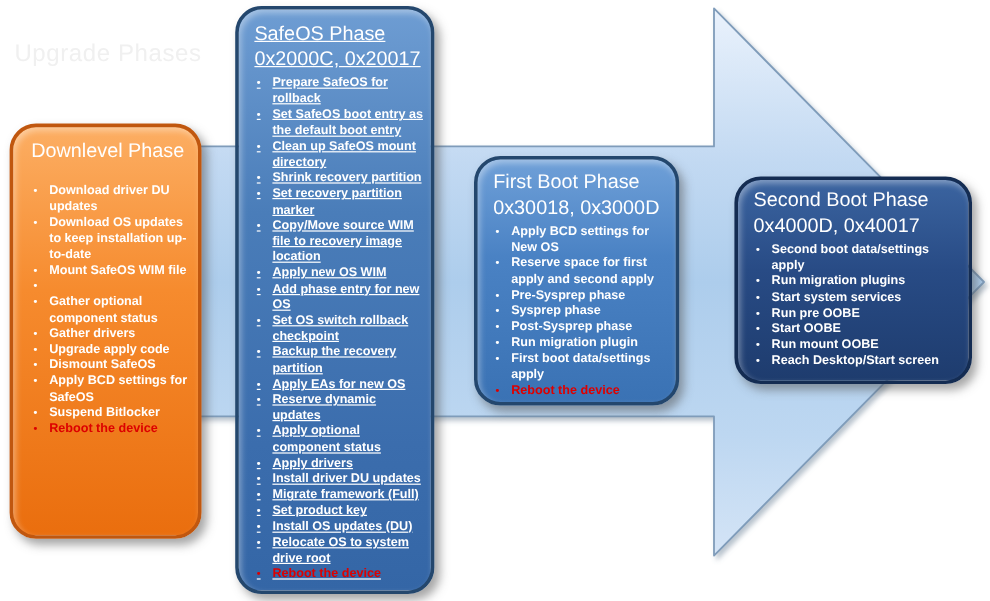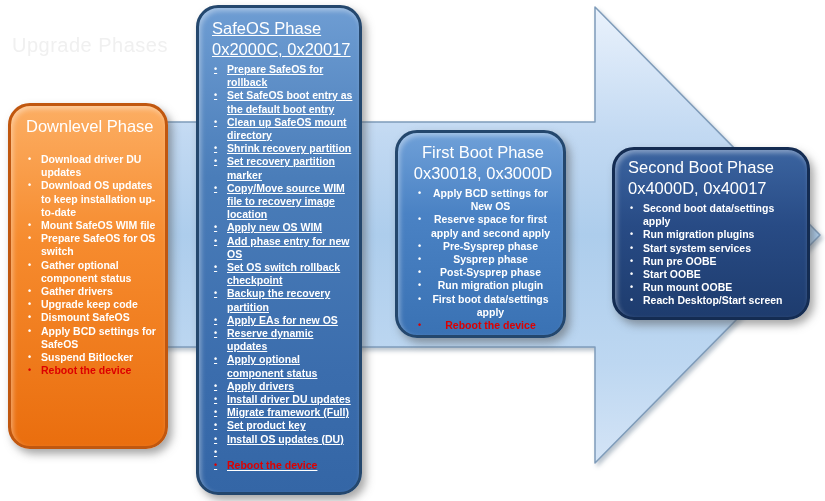--- a/index.html
+++ b/index.html
@@ -47,21 +47,20 @@
     padding:10px 6px 0 13px;
     text-decoration:underline;
   }
   #panel-safeos .title-block { margin-bottom:3px; }
 
   #panel-firstboot {
     left:395px; top:130px; width:171px; height:208px;
     background:linear-gradient(180deg,#6fa0d8 0%,#4a82c4 40%,#3a72b4 100%);
     border:3px solid #24476d;
     padding:9px 8px 0 13px;
-    text-align:center;
   }
   #panel-firstboot .title-block { margin-bottom:3px; }
 
   #panel-secondboot {
     left:612px; top:147px; width:198px; height:173px;
     background:linear-gradient(180deg,#3b64a0 0%,#284b85 45%,#1e3c6e 100%);
     border:3px solid #142c52;
     padding:7px 6px 0 13px;
   }
   #panel-secondboot .title-block { margin-bottom:3px; }
@@ -106,36 +105,35 @@
           <span class="txt">Download OS updates to keep installation up-to-date</span>
         </li>
 
         <li>
           <span class="dot">•</span>
           <span class="txt">Mount SafeOS WIM file</span>
         </li>
 
         <li>
           <span class="dot">•</span>
-          <span class="txt">Prepare SafeOS for OS switch</span>
         </li>
 
         <li>
           <span class="dot">•</span>
           <span class="txt">Gather optional component status</span>
         </li>
 
         <li>
           <span class="dot">•</span>
           <span class="txt">Gather drivers</span>
         </li>
 
         <li>
           <span class="dot">•</span>
-          <span class="txt">Upgrade keep code</span>
+          <span class="txt">Upgrade apply code</span>
         </li>
 
         <li>
           <span class="dot">•</span>
           <span class="txt">Dismount SafeOS</span>
         </li>
 
         <li>
           <span class="dot">•</span>
           <span class="txt">Apply BCD settings for SafeOS</span>
@@ -245,20 +243,21 @@
           <span class="txt">Set product key</span>
         </li>
 
         <li>
           <span class="dot">•</span>
           <span class="txt">Install OS updates (DU)</span>
         </li>
 
         <li>
           <span class="dot">•</span>
+          <span class="txt">Relocate OS to system drive root</span>
         </li>
 
         <li class="red">
           <span class="dot">•</span>
           <span class="txt">Reboot the device</span>
         </li>
       </ul>
   </div>
 
   <div class="panel" id="panel-firstboot">

